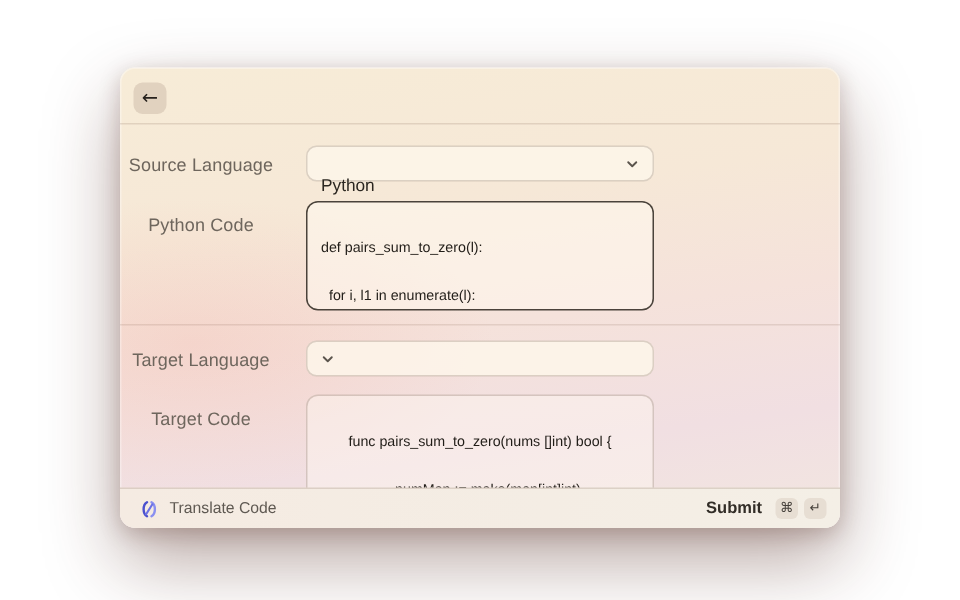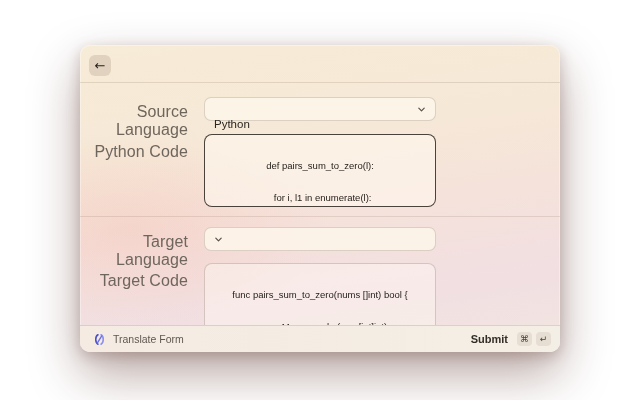--- a/index.html
+++ b/index.html
@@ -26,22 +26,22 @@
       linear-gradient(172deg, #f7ecd7 0%, #f6e8d7 32%, #f5e2db 55%, #f1dfe2 78%, #f2e6e0 100%);
     box-shadow: 0 22px 50px rgba(70,25,15,0.38), 0 4px 14px rgba(70,25,15,0.22), inset 0 0 0 1px rgba(255,255,255,0.35);
   }
 
   .win-header { position:absolute; left:0; top:0; width:100%; height:38px;
     border-bottom:1px solid rgba(110,80,60,0.16); }
   .back-btn { position:absolute; left:9px; top:10px; width:22px; height:21px;
     background:#e1d2bf; border:none; border-radius:6px; color:#26211c; font-size:13px;
     line-height:20px; text-align:center; cursor:pointer; font-family:"DejaVu Sans", sans-serif; }
 
-  .field-label { position:absolute; left:0; width:108px; text-align:right;
-    font-size:16px; color:#6e665d; letter-spacing:0.1px; }
+  .field-label { position:absolute; left:0; width:108px; text-align:center;
+    font-size:12px; color:#6e665d; letter-spacing:0.1px; }
 
   .select {
     position:absolute; left:124px; width:232px; height:24px;
     background:rgba(253,246,234,0.85); border:1px solid rgba(70,45,25,0.18);
     border-radius:7px; display:flex; align-items:center; padding:0 9px;
     cursor:pointer;
   }
   .select .val { flex:1; font-size:11.5px; font-weight:400; color:#2b2620;margin-top:29px; }
 
   .codebox {
@@ -85,21 +85,21 @@
 
     <div class="field-label" style="top:58px;">Source Language</div>
     <div class="select" style="top:52px;">
       <span class="val">Python</span>
       <svg class="chev" viewBox="0 0 10 10">
         <polyline points="2,3.5 5,6.5 8,3.5" fill="none" stroke="#5a544c" stroke-width="1.4" stroke-linecap="round" stroke-linejoin="round"></polyline>
       </svg>
     </div>
 
     <div class="field-label" style="top:98px;">Python Code</div>
-    <div class="codebox focused" style="top:89px; height:73px;text-align:center;">
+    <div class="codebox focused" style="top:89px; height:73px;">
       <div class="code-line">def pairs_sum_to_zero(l):</div>
       <div class="code-line">  for i, l1 in enumerate(l):</div>
       
       
       
       
     </div>
 
     <div class="divider" style="top:171px;"></div>
 
@@ -120,21 +120,21 @@
       
     </div>
 
     <div class="footer">
       <div class="footer-left">
         <svg width="13" height="13" viewBox="0 0 13 13">
           <path d="M5 1.8 C2 3.4 2 9.6 5 11.2" fill="none" stroke="#4b50ce" stroke-width="1.6" stroke-linecap="round"></path>
           <path d="M8 1.8 C11 3.4 11 9.6 8 11.2" fill="none" stroke="#8b90f0" stroke-width="1.6" stroke-linecap="round"></path>
           <path d="M8.6 3.2 L4.4 9.8" fill="none" stroke="#6b71e4" stroke-width="1.4" stroke-linecap="round"></path>
         </svg>
-        <span class="app-name">Translate Form</span>
+        <span class="app-name">Translate Code</span>
       </div>
       <div class="footer-right">
         <span class="submit-label">Submit</span>
         <span class="keycap">⌘</span>
         <span class="keycap">↵</span>
       </div>
     </div>
 
   </div>
 </div>

